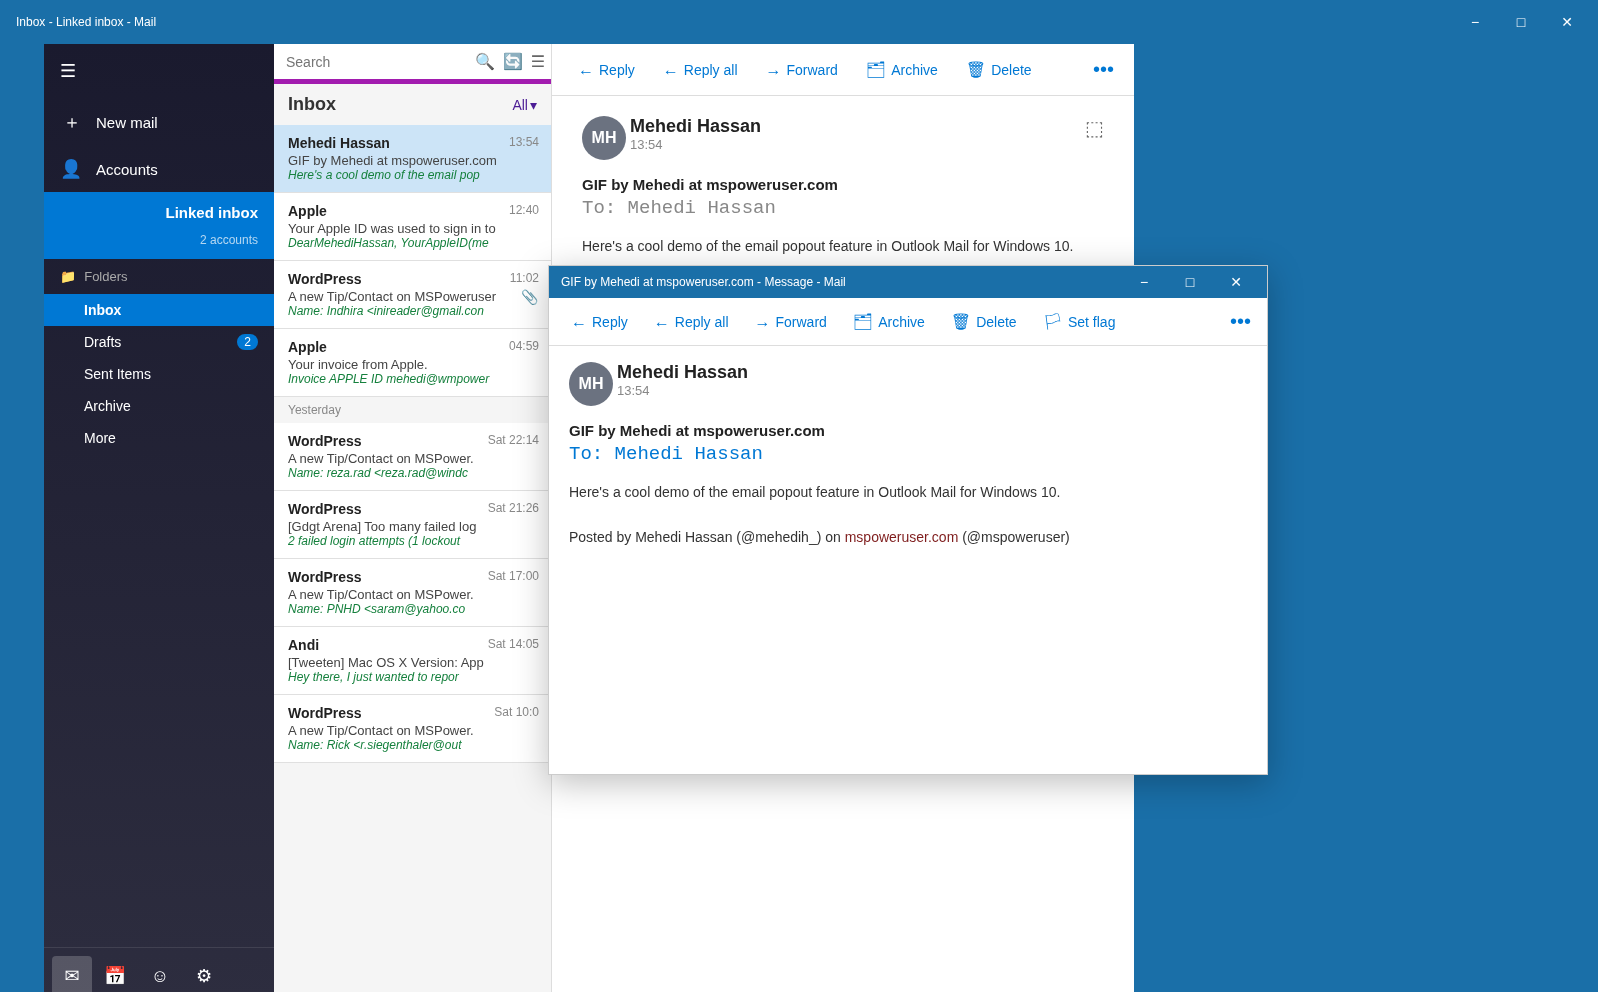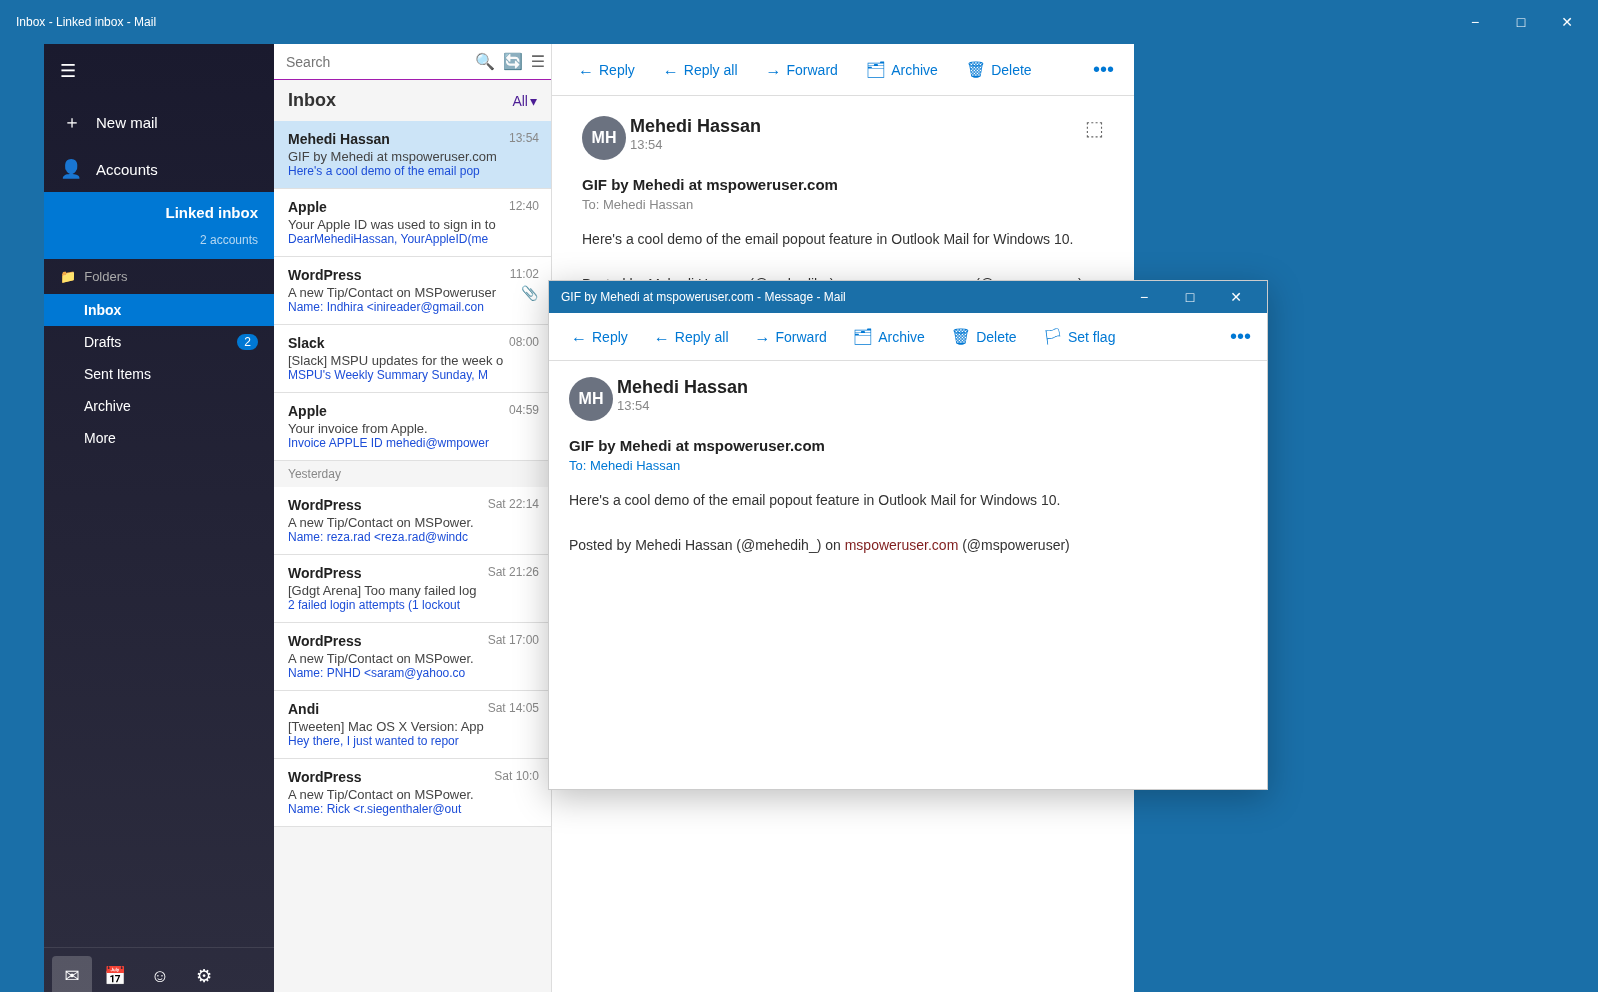--- a/index.html
+++ b/index.html
@@ -141,21 +141,21 @@
       flex-direction: column;
       border-right: 1px solid #ddd;
       flex-shrink: 0;
     }
 
     .search-bar {
       display: flex;
       align-items: center;
       padding: 8px 12px;
       background: white;
-      border-bottom: 1px solid #a21caf;
+      border-bottom: 5px solid #a21caf;
       gap: 8px;
     }
     .search-input {
       flex: 1;
       border: none;
       outline: none;
       font-size: 14px;
       color: #333;
       background: transparent;
     }
@@ -212,24 +212,25 @@
     }
     .email-subject {
       font-size: 13px;
       color: #444;
       white-space: nowrap;
       overflow: hidden;
       text-overflow: ellipsis;
     }
     .email-preview {
       font-size: 12px;
-      color: #1d4ed8;
+      color: #15803d;
       white-space: nowrap;
       overflow: hidden;
       text-overflow: ellipsis;
+      font-style: italic;
     }
     .email-time {
       position: absolute;
       top: 10px;
       right: 12px;
       font-size: 12px;
       color: #888;
     }
     .email-attachment-icon {
       position: absolute;
@@ -320,38 +321,39 @@
       cursor: pointer;
     }
 
     .email-subject-line {
       font-size: 15px;
       font-weight: 600;
       color: #222;
       margin-bottom: 4px;
     }
     .email-to {
-      font-size: 13px;
+      font-size: 19px;
       color: #888;
       margin-bottom: 16px;
+      font-family: Liberation Mono, monospace;
     }
     .email-body {
       font-size: 14px;
       color: #333;
       line-height: 1.6;
     }
     .email-link {
       color: #7f1d1d;
       text-decoration: none;
     }
 
     
     .popout-window {
       position: absolute;
-      top: 280px;
+      top: 265px;
       left: 548px;
       width: 720px;
       height: 510px;
       background: white;
       border: 1px solid #ccc;
       box-shadow: 0 8px 32px rgba(0,0,0,0.25);
       display: flex;
       flex-direction: column;
       z-index: 100;
     }
@@ -491,26 +493,20 @@
       </div>
 
       <div class="email-item">
         <div class="email-sender">WordPress</div>
         <div class="email-subject">A new Tip/Contact on MSPoweruser</div>
         <div class="email-preview">Name: Indhira &lt;inireader@gmail.con</div>
         <div class="email-time">11:02</div>
         <div class="email-attachment-icon">📎</div>
       </div>
 
-      <div class="email-item">
-        <div class="email-sender">Slack</div>
-        <div class="email-subject">[Slack] MSPU updates for the week o</div>
-        <div class="email-preview">MSPU's Weekly Summary Sunday, M</div>
-        <div class="email-time">08:00</div>
-      </div>
 
       <div class="email-item">
         <div class="email-sender">Apple</div>
         <div class="email-subject">Your invoice from Apple.</div>
         <div class="email-preview">Invoice APPLE ID mehedi@wmpower</div>
         <div class="email-time">04:59</div>
       </div>
 
       <div class="date-separator">Yesterday</div>
 

